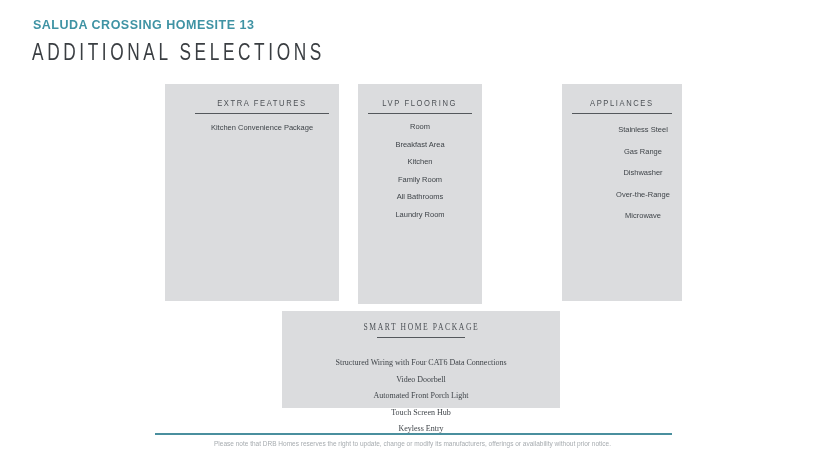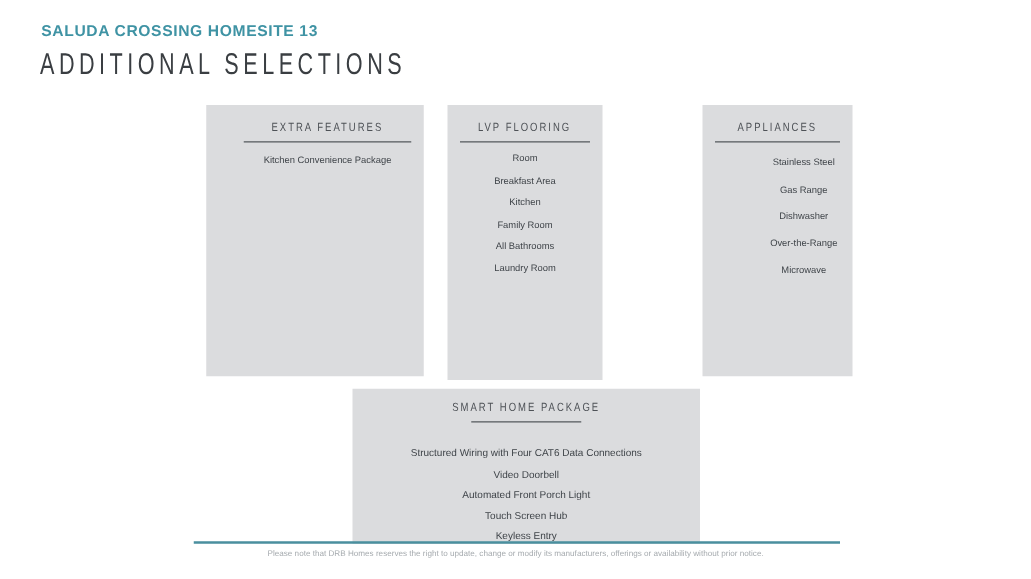--- a/index.html
+++ b/index.html
@@ -41,21 +41,21 @@
 
   
   .box {
     position: absolute;
     background: #DBDCDE;
     text-align: center;
   }
   .box-1 { left: 165px; top: 84px; width: 154px; height: 217px; padding-left: 20px; }
   .box-2 { left: 358px; top: 84px; width: 124px; height: 220px; }
   .box-3 { left: 562px; top: 84px; width: 120px; height: 217px; }
-  .box-4 { left: 282px; top: 311px; width: 278px; height: 124px; }
+  .box-4 { left: 282px; top: 311px; width: 278px; height: 97px; font-family: Liberation Serif, serif; }
 
   .box-title {
     margin-top: 12px;
     white-space: nowrap;
     line-height: 10px;
   }
   .box-4 .box-title { margin-top: 9px; }
   .box-title span {
     display: inline-block;
     font-size: 9.5px;

